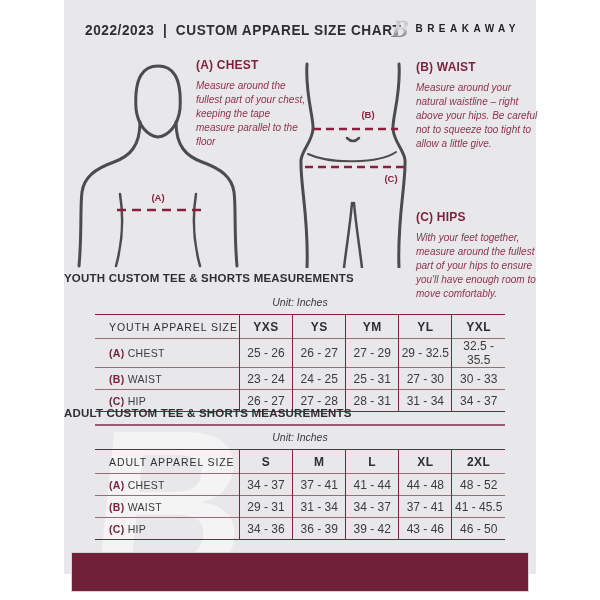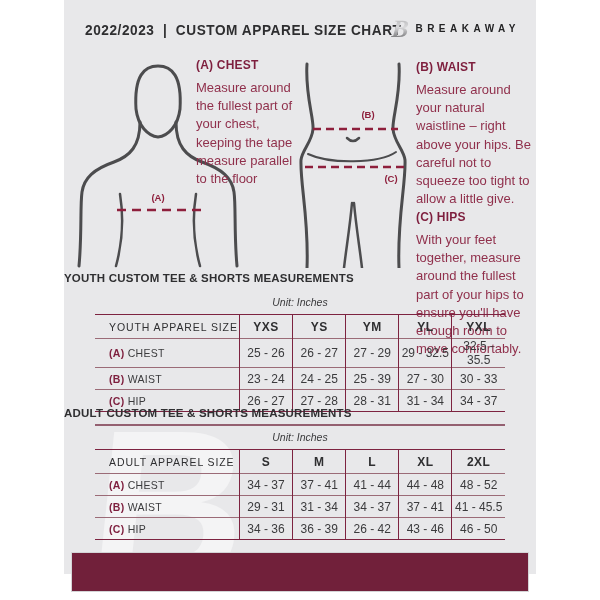--- a/index.html
+++ b/index.html
@@ -14,21 +14,21 @@
     font-weight:bold;font-size:14.5px;letter-spacing:.6px;color:#2e2e30;
     transform:scaleX(.94);transform-origin:left center;white-space:nowrap;}
   .logo-block{position:absolute;right:16px;top:16px;display:flex;align-items:center;gap:7px;}
   .logo-b{font-family:"Liberation Serif",serif;font-weight:bold;font-style:italic;
     font-size:25px;line-height:1;background:linear-gradient(180deg,#aeaeb0 0%,#d8d8da 45%,#5f5f61 100%);
     -webkit-background-clip:text;background-clip:text;color:transparent;transform:skewX(-6deg);}
   .brand{font-size:10px;font-weight:bold;letter-spacing:4.5px;color:#232325;}
 
   
   .guide-head{font-size:12px;font-weight:bold;color:#7e1f3e;letter-spacing:.2px;}
-  .guide-body{font-size:13px;color:#90304c;line-height:1.4;margin-top:7px;}
+  .guide-body{font-size:10px;font-style:italic;color:#90304c;line-height:1.4;margin-top:7px;}
   .chest-text{position:absolute;left:132px;top:58px;width:110px;}
   .waist-text{position:absolute;left:352px;top:60px;width:122px;}
   .hips-text{position:absolute;left:352px;top:164px;width:122px;margin-top:46px;}
   .fig{position:absolute;}
   .fig1{left:10px;top:54px;}
   .fig2{left:220px;top:54px;}
 
   
   .tbl-section{position:absolute;left:0;width:472px;z-index:2;}
   .youth{top:272px;}
@@ -132,21 +132,21 @@
               <td>25 - 26</td>
               <td>26 - 27</td>
               <td>27 - 29</td>
               <td>29 - 32.5</td>
               <td>32.5 - 35.5</td>
             </tr>
             <tr>
               <td><span class="key">(B)</span> WAIST</td>
               <td>23 - 24</td>
               <td>24 - 25</td>
-              <td>25 - 39</td>
+              <td>25 - 31</td>
               <td>27 - 30</td>
               <td>30 - 33</td>
             </tr>
             <tr>
               <td><span class="key">(C)</span> HIP</td>
               <td>26 - 27</td>
               <td>27 - 28</td>
               <td>28 - 31</td>
               <td>31 - 34</td>
               <td>34 - 37</td>
@@ -186,21 +186,21 @@
               <td>29 - 31</td>
               <td>31 - 34</td>
               <td>34 - 37</td>
               <td>37 - 41</td>
               <td>41 - 45.5</td>
             </tr>
             <tr>
               <td><span class="key">(C)</span> HIP</td>
               <td>34 - 36</td>
               <td>36 - 39</td>
-              <td>26 - 42</td>
+              <td>39 - 42</td>
               <td>43 - 46</td>
               <td>46 - 50</td>
             </tr>
           </tbody>
         </table>
       <div class="bottom-rule"></div>
     </div>
   </div>
 
   <div class="footer-bar"></div>

